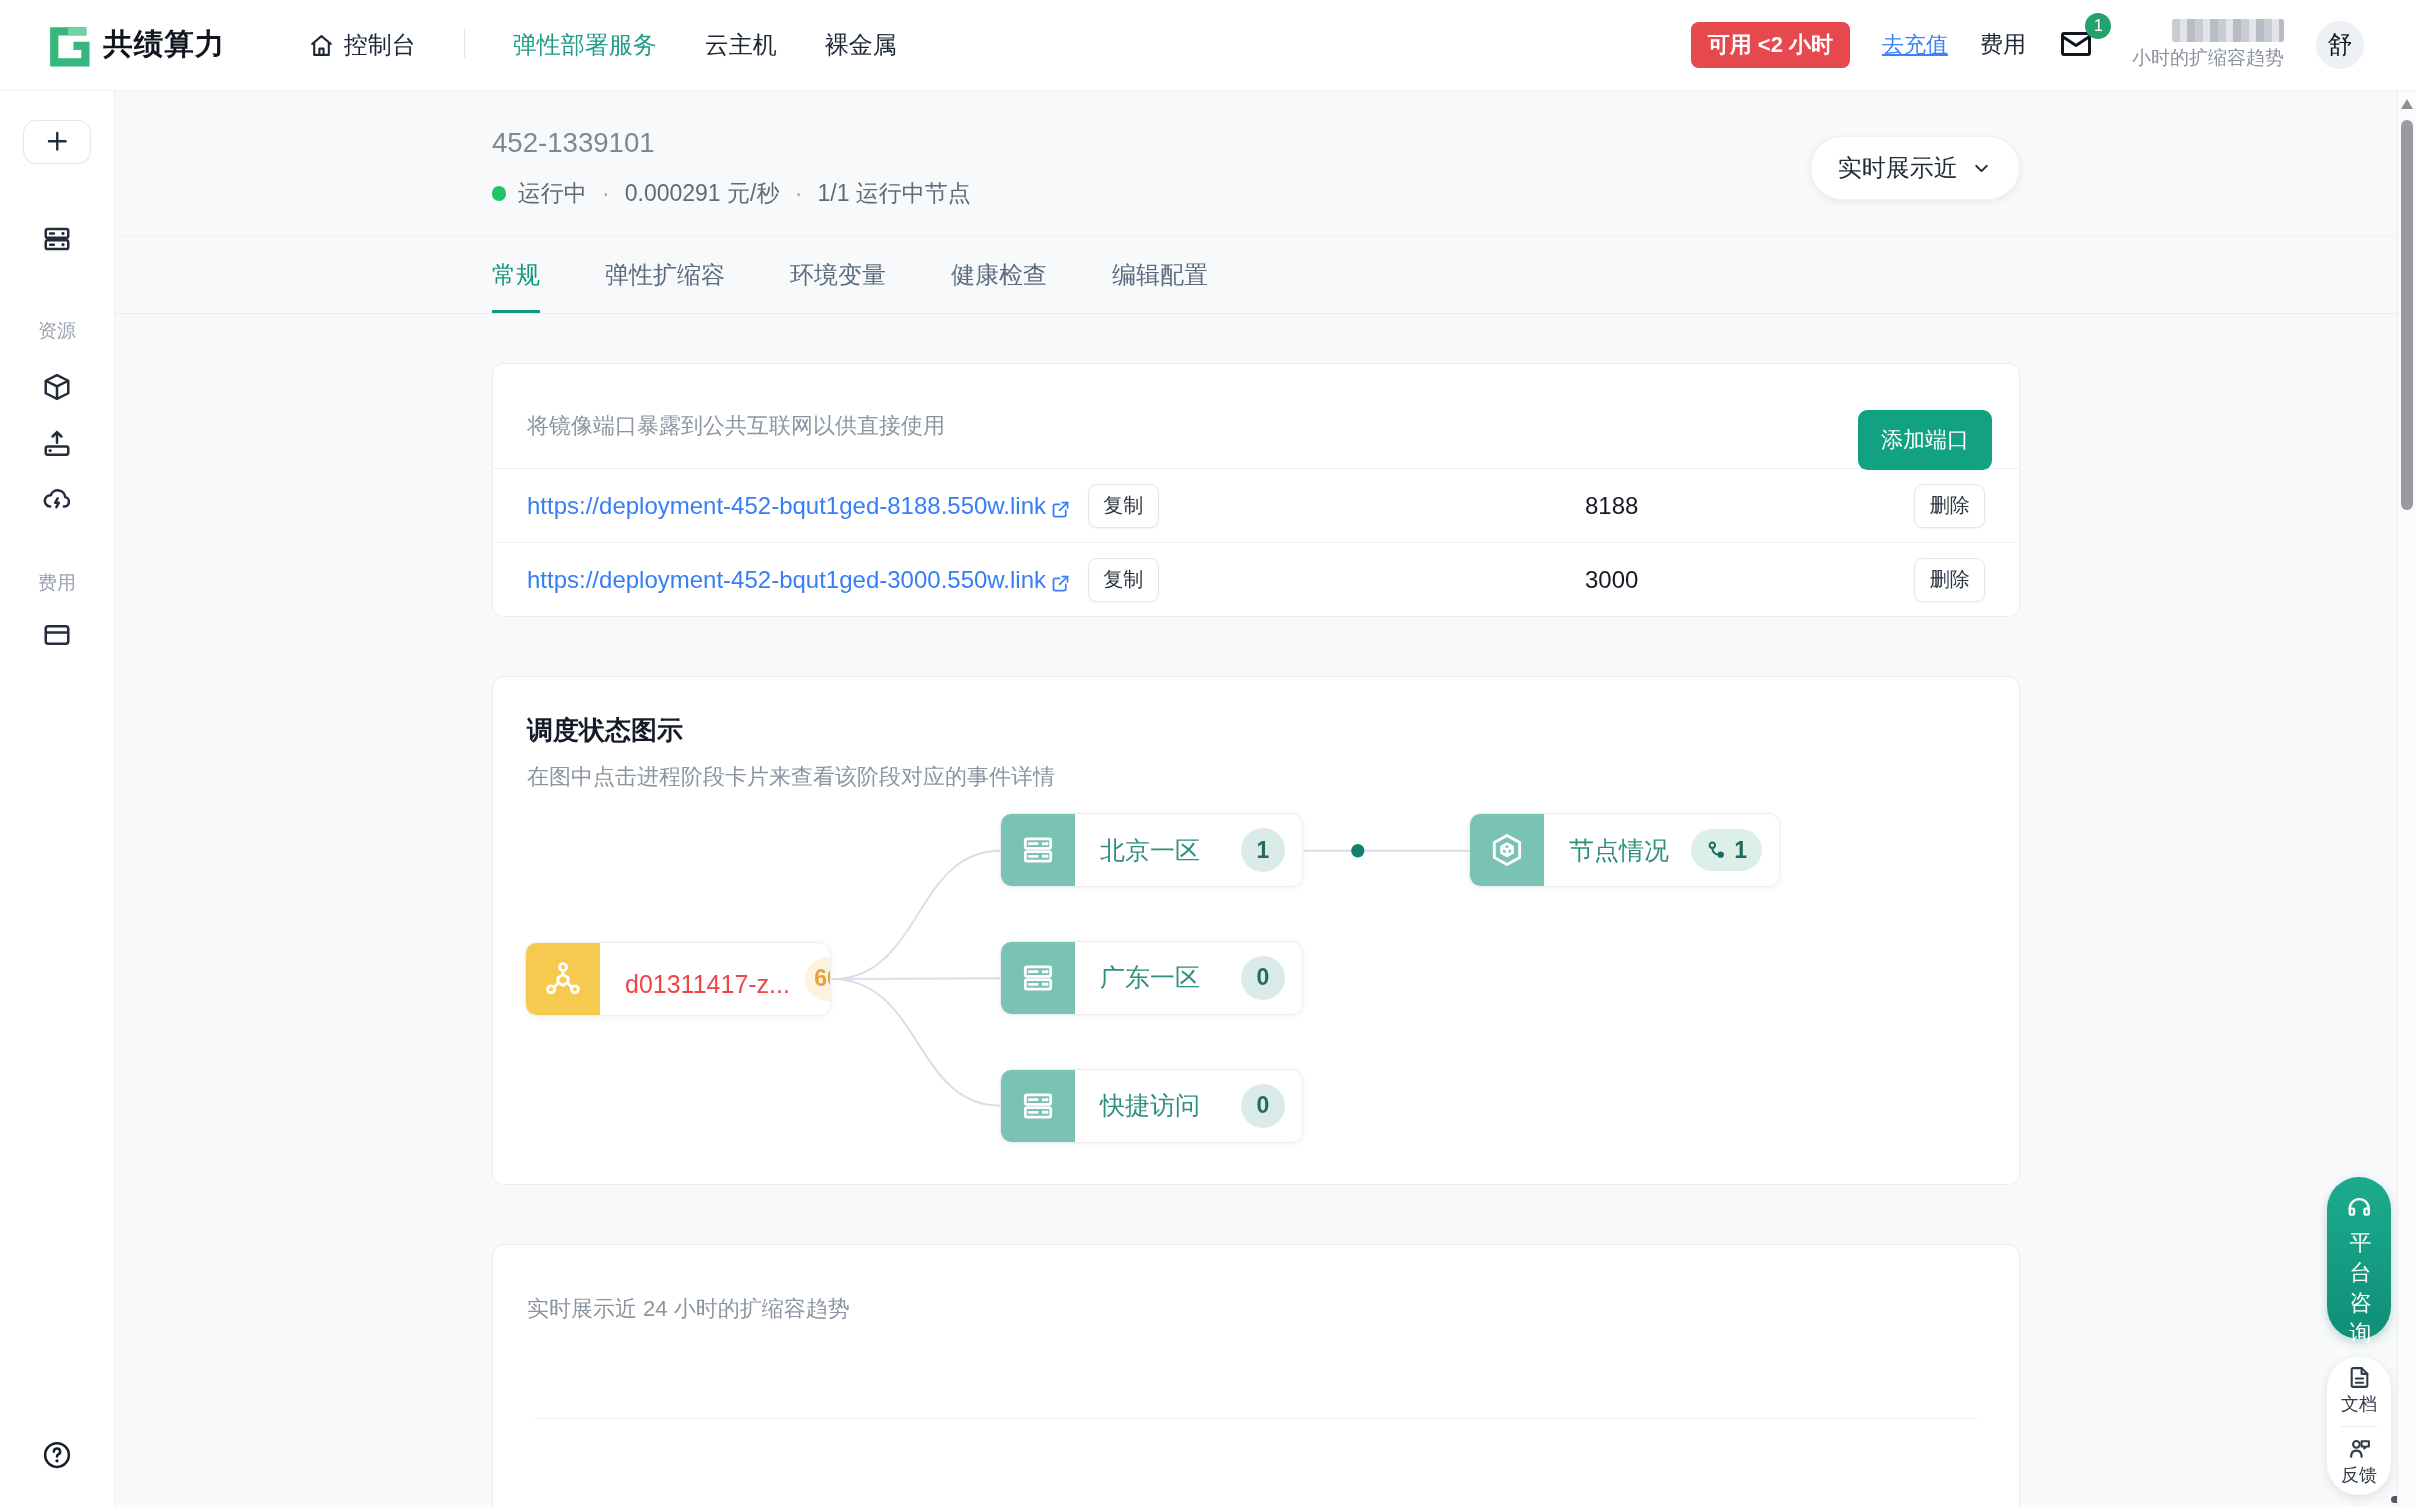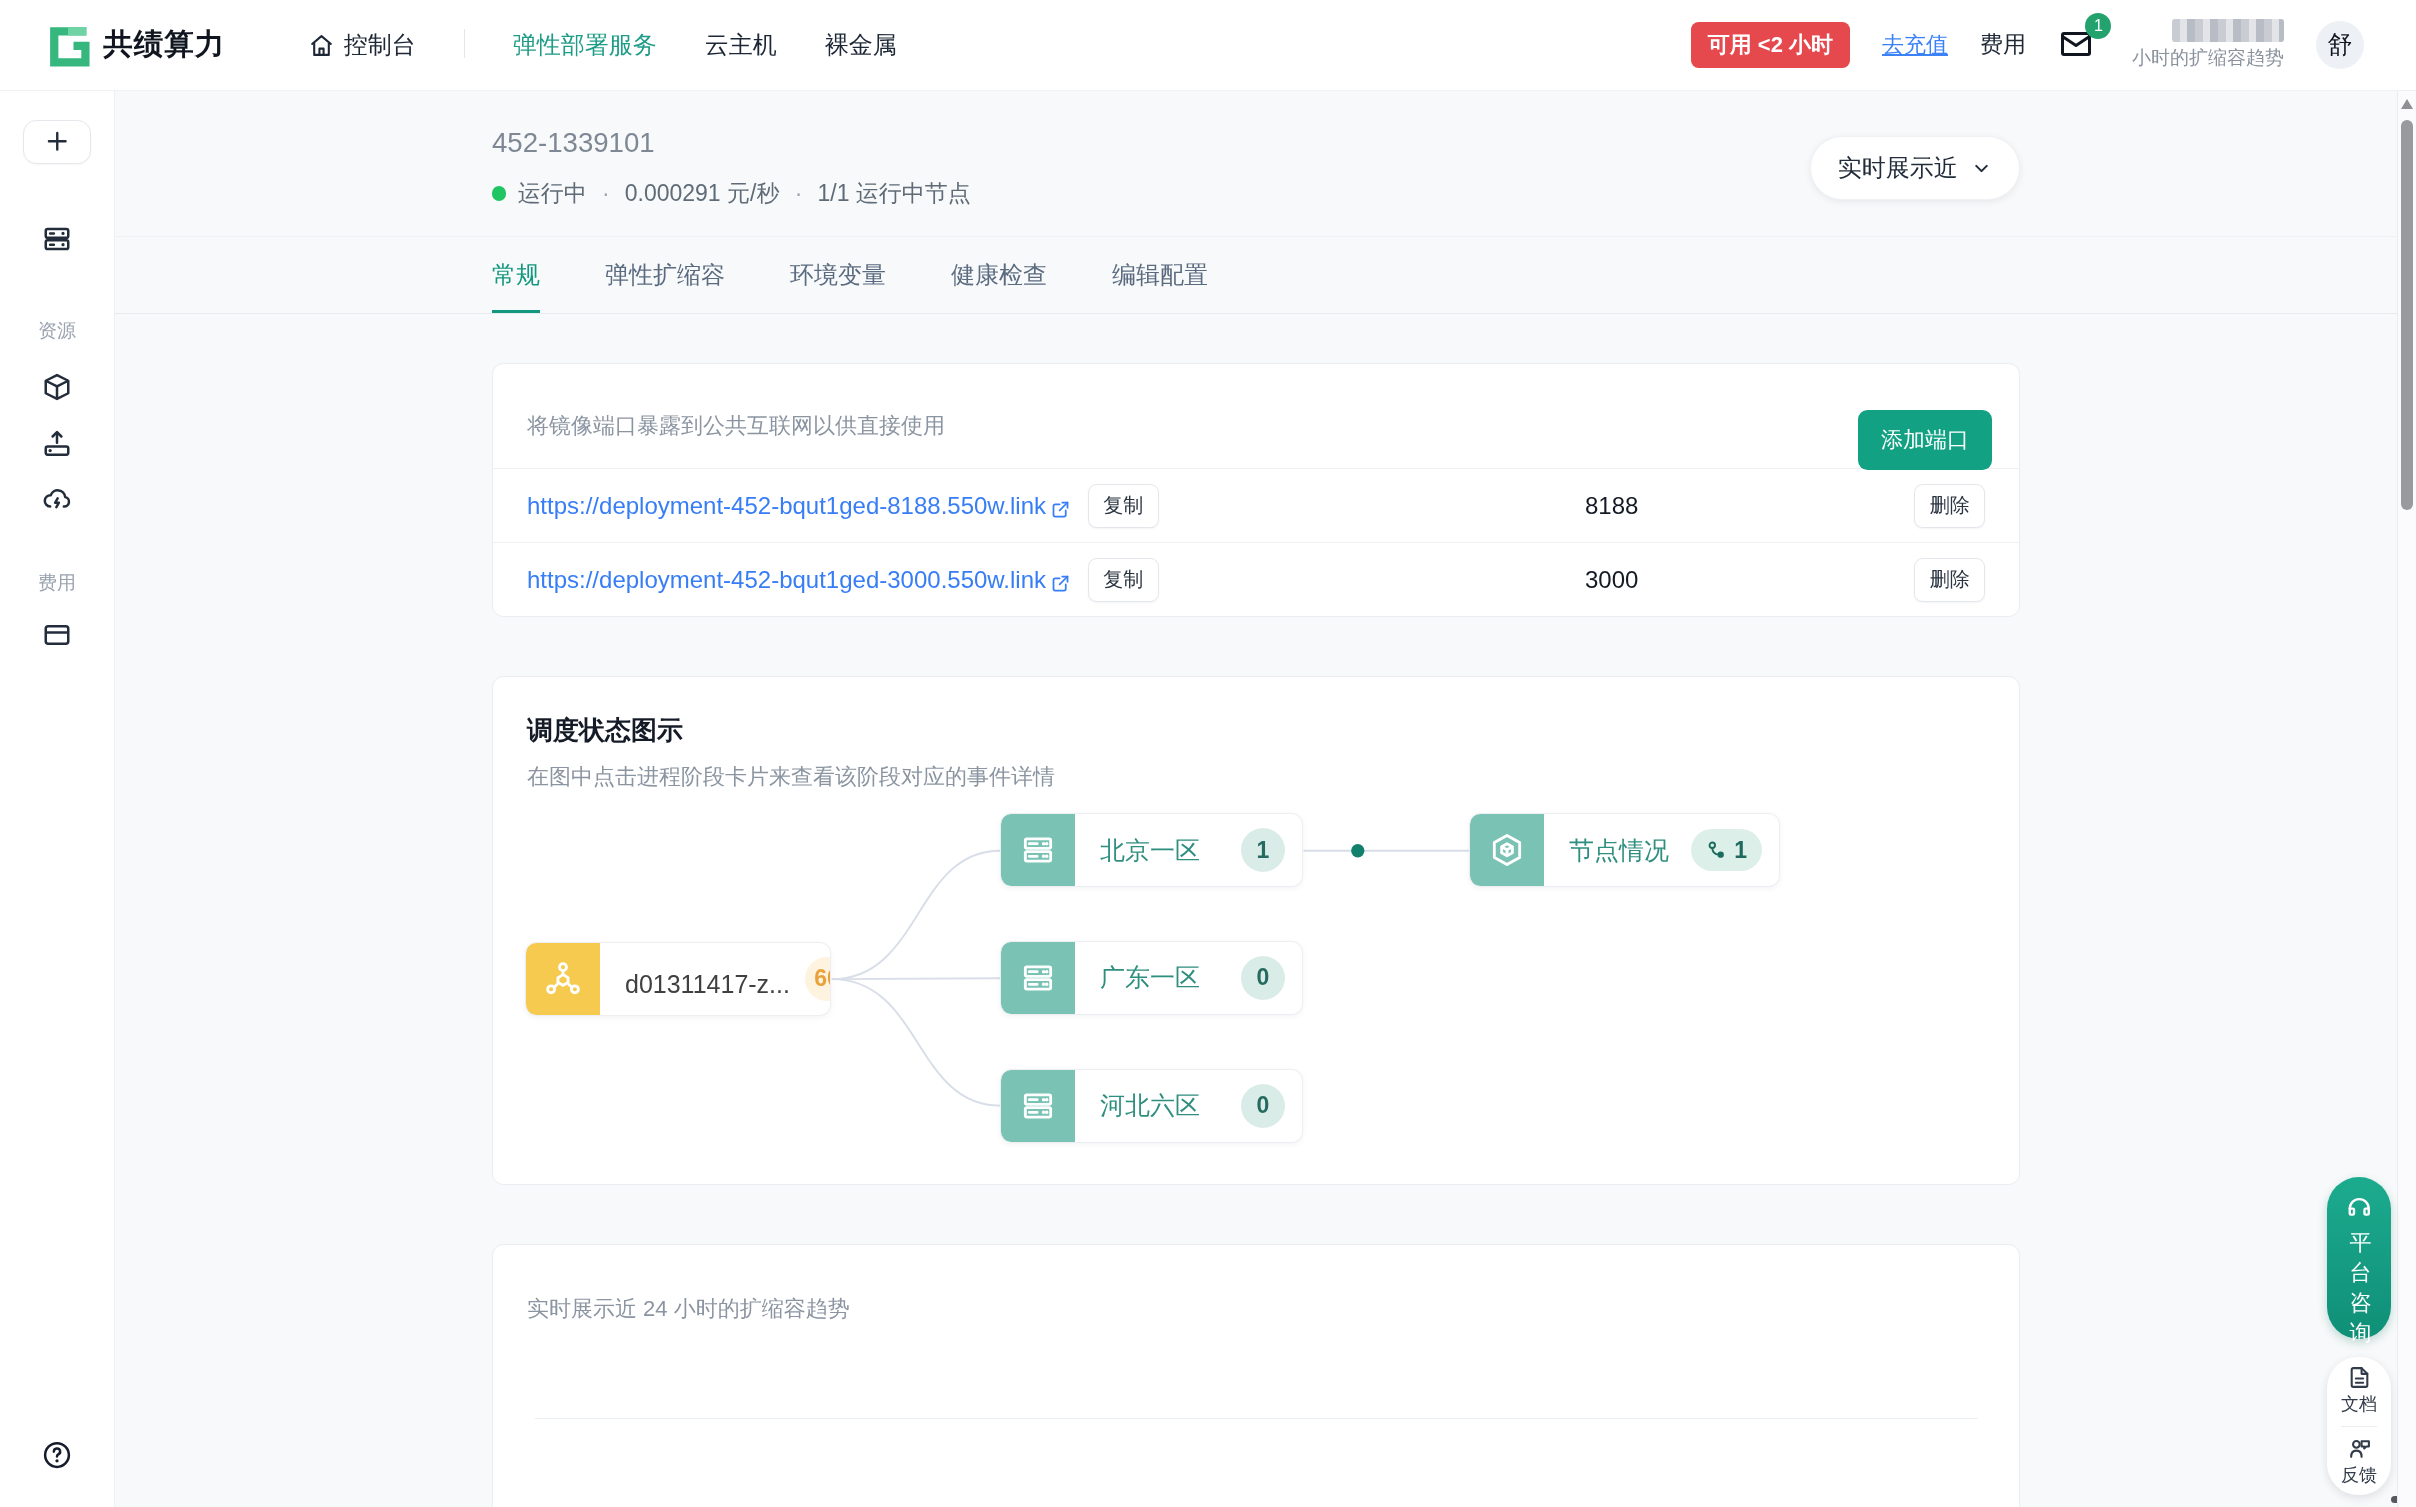--- a/index.html
+++ b/index.html
@@ -87,21 +87,21 @@
   .card-sched .card-head { padding:36px 34px 0; }
   .diagram { position:relative; width:100%; height:350px; margin-top:15px; }
   .diagram svg.links { position:absolute; inset:0; pointer-events:none; }
   .node { position:absolute; display:flex; align-items:stretch; background:#fff; border:1px solid #eceef2;
     border-radius:11.4px; box-shadow:0 1.9px 5.7px rgba(25,35,60,.05); height:74px; cursor:pointer; overflow:hidden; }
   .node-icon { width:74px; display:flex; align-items:center; justify-content:center; flex:none; }
   .node-body { display:flex; align-items:center; flex:1; padding:0 17px 0 25px; gap:15px; }
   .node-label { font-size:25px; white-space:nowrap; }
   .node-dep { left:32px; top:135px; width:306px; }
   .node-dep .node-icon { background:#f6c94f; }
-  .node-dep .node-label { color:#404040;margin-top:12px; }
+  .node-dep .node-label { color:#ef4444;margin-top:12px; }
   .badge-round { margin-left:auto; width:44px; height:44px; border-radius:50%; display:flex;
     align-items:center; justify-content:center; font-size:23px; font-weight:bold; }
   .badge-amber { background:#fdf3df; color:#e9a13b; }
   .badge-teal { background:#d9ece7; color:#256b5f; }
   .node-region { left:507px; width:303px; }
   .node-region .node-icon { background:#79c2b4; }
   .node-region .node-label { color:#2f8f7f; }
   .node-bj { top:6.7px; } .node-gd { top:134px; } .node-hb { top:262px; }
   .node-status { left:976px; top:6.7px; width:311px; }
   .node-status .node-icon { background:#79c2b4; }
@@ -405,21 +405,21 @@
         <div class="node node-region node-hb">
           <div class="node-icon">
             <svg width="38" height="38" viewBox="0 0 24 24" fill="none" stroke="#fff" stroke-width="1.8" stroke-linecap="round">
               <rect x="4" y="5" width="16" height="6" rx="1"></rect>
                 <rect x="4" y="13" width="16" height="6" rx="1"></rect>
               <path d="M6.5 8 h5 M6.5 16 h5"></path>
                 <path d="M15.5 8 h.01 M17.5 8 h.01 M15.5 16 h.01 M17.5 16 h.01" stroke-width="2.2"></path>
             </svg>
           </div>
           <div class="node-body">
-            <span class="node-label">河北六区</span>
+            <span class="node-label">快捷访问</span>
             <span class="badge-round badge-teal">0</span>
           </div>
         </div>
 
         <div class="node node-status">
           <div class="node-icon">
             <svg width="38" height="38" viewBox="0 0 24 24" fill="none" stroke="#fff" stroke-width="1.8" stroke-linejoin="round">
               <path d="M12 2.8 L20 7.3 V16.7 L12 21.2 L4 16.7 V7.3 Z"></path>
               <path d="M12 8 L15.4 9.9 V13.7 L12 15.6 L8.6 13.7 V9.9 Z"></path>
                 <path d="M8.6 9.9 L12 11.8 L15.4 9.9 M12 11.8 V15.6"></path>

